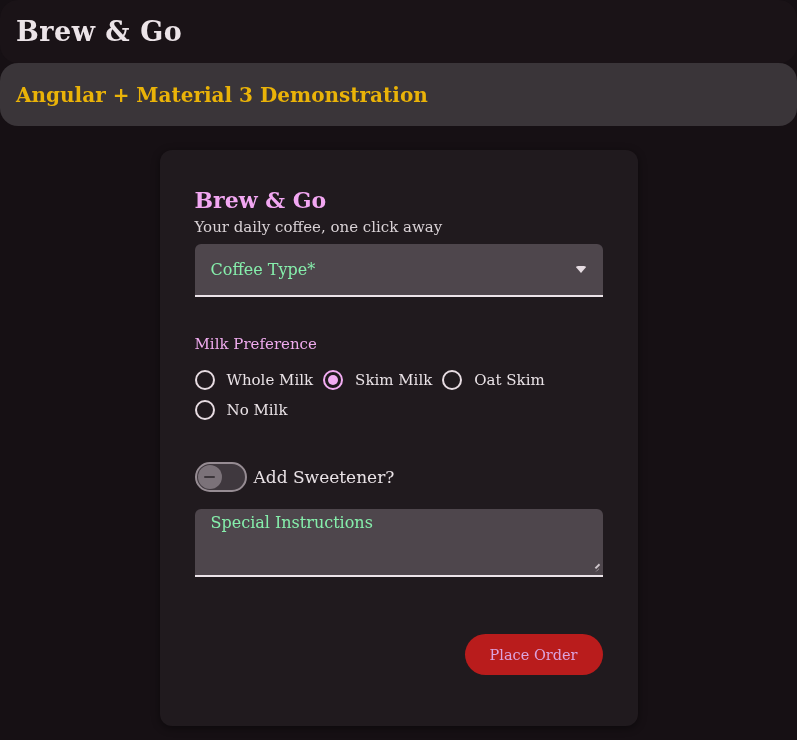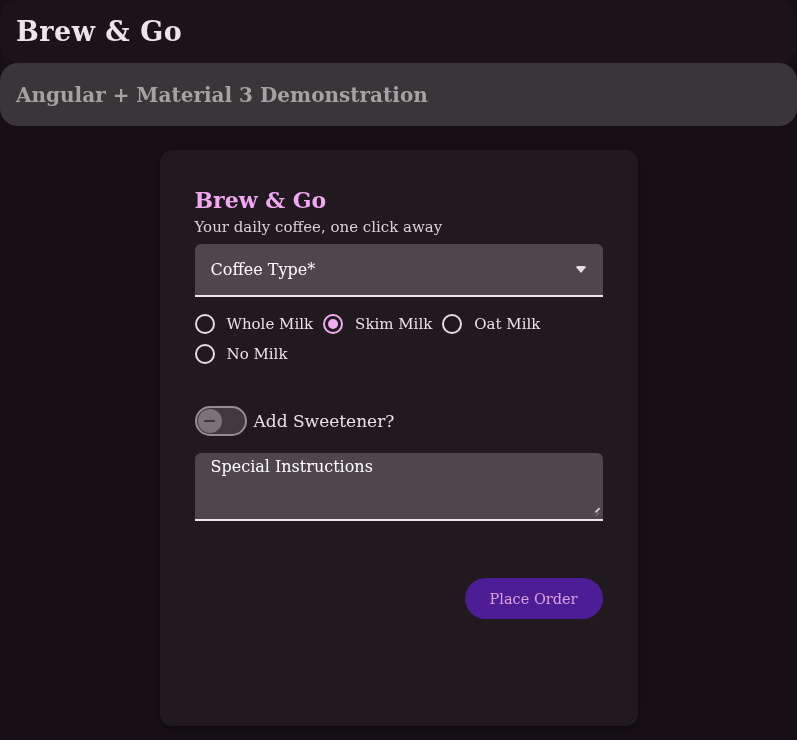--- a/index.html
+++ b/index.html
@@ -17,21 +17,21 @@
     display:flex; align-items:center; padding:0 16px;
   }
   .appbar-title { font-size:27px; font-weight:bold; color:#ece4e8; letter-spacing:.5px; }
 
   
   .subbar {
     height:63px; background:#3a3539;
     display:flex; align-items:center; justify-content:space-between;
     padding:0 16px;
   }
-  .subbar-title { font-size:20px; font-weight:bold; color:#a3a3a3; }
+  .subbar-title { font-size:20px; font-weight:bold; color:#eab308; }
   .theme-switch-group { display:flex; align-items:center; gap:12px; font-size:20px; color:#e9e1e6; }
 
   
   .m3-toggle {
     position:relative; width:52px; height:30px; border-radius:15px;
     border:2px solid #a79da5; background:#332e33; cursor:pointer; flex:0 0 auto;
   }
   .m3-toggle .thumb {
     position:absolute; left:1px; top:1px; width:24px; height:24px; border-radius:50%;
     background:#ece2e8; display:flex; align-items:center; justify-content:center;
@@ -50,21 +50,21 @@
   }
   .card-title { font-size:22px; font-weight:bold; color:#f2a7f2; line-height:1.1; }
   .card-subtitle { font-size:15px; color:#d9d2d6; margin-top:6px; }
 
   
   .field {
     background:#4e464c; border-radius:6px 6px 0 0;
     border-bottom:2px solid #ece4e9; position:relative; cursor:pointer;
   }
   .select-field { margin-top:8px; height:53px; display:flex; align-items:center; padding:0 16px; }
-  .field-label { font-size:16px; color:#ffffff; }
+  .field-label { font-size:16px; color:#86efac; }
   .caret-down {
     margin-left:auto; width:0; height:0;
     border-left:6px solid transparent; border-right:6px solid transparent;
     border-top:7px solid #e6dce2;
   }
 
   
   .group-label { margin-top:38px; font-size:15px; color:#efabee; }
   .radio-group {
     margin-top:17px; display:flex; flex-wrap:wrap;
@@ -92,21 +92,21 @@
     content:""; position:absolute; right:0; background:#cfc7cc;
     transform:rotate(-45deg); transform-origin:100% 100%; height:1.5px;
   }
   .resize-handle::before { bottom:3px; width:12px; }
   .resize-handle::after  { bottom:8px; width:6px; }
 
   
   .actions { margin-top:57px; display:flex; justify-content:flex-end; }
   .order-btn {
     height:41px; padding:0 25px; border:none; border-radius:21px;
-    background:#4c1d95; color:#dba3de; font-size:14.5px;
+    background:#b91c1c; color:#dba3de; font-size:14.5px;
     font-family:"DejaVu Serif","Liberation Serif",serif; cursor:pointer;
   }
 </style>
 </head>
 <body>
 
 <header class="appbar">
   <div class="appbar-title">Brew &amp; Go</div>
 </header>
 
@@ -118,39 +118,40 @@
   <div class="card">
 
     <div class="card-title">Brew &amp; Go</div>
     <div class="card-subtitle">Your daily coffee, one click away</div>
 
     <div class="field select-field">
       <span class="field-label">Coffee Type*</span>
       <span class="caret-down"></span>
     </div>
 
+    <div class="group-label">Milk Preference</div>
 
     <div class="radio-group">
       <div class="radio-item">
         <span class="radio-circle">
             <span class="radio-dot"></span>
           </span>
         <span class="radio-label">Whole Milk</span>
       </div>
       <div class="radio-item checked">
         <span class="radio-circle">
             <span class="radio-dot"></span>
           </span>
         <span class="radio-label">Skim Milk</span>
       </div>
       <div class="radio-item">
         <span class="radio-circle">
             <span class="radio-dot"></span>
           </span>
-        <span class="radio-label">Oat Milk</span>
+        <span class="radio-label">Oat Skim</span>
       </div>
       <div class="radio-item">
         <span class="radio-circle">
             <span class="radio-dot"></span>
           </span>
         <span class="radio-label">No Milk</span>
       </div>
     </div>
 
     <div class="toggle-row">

